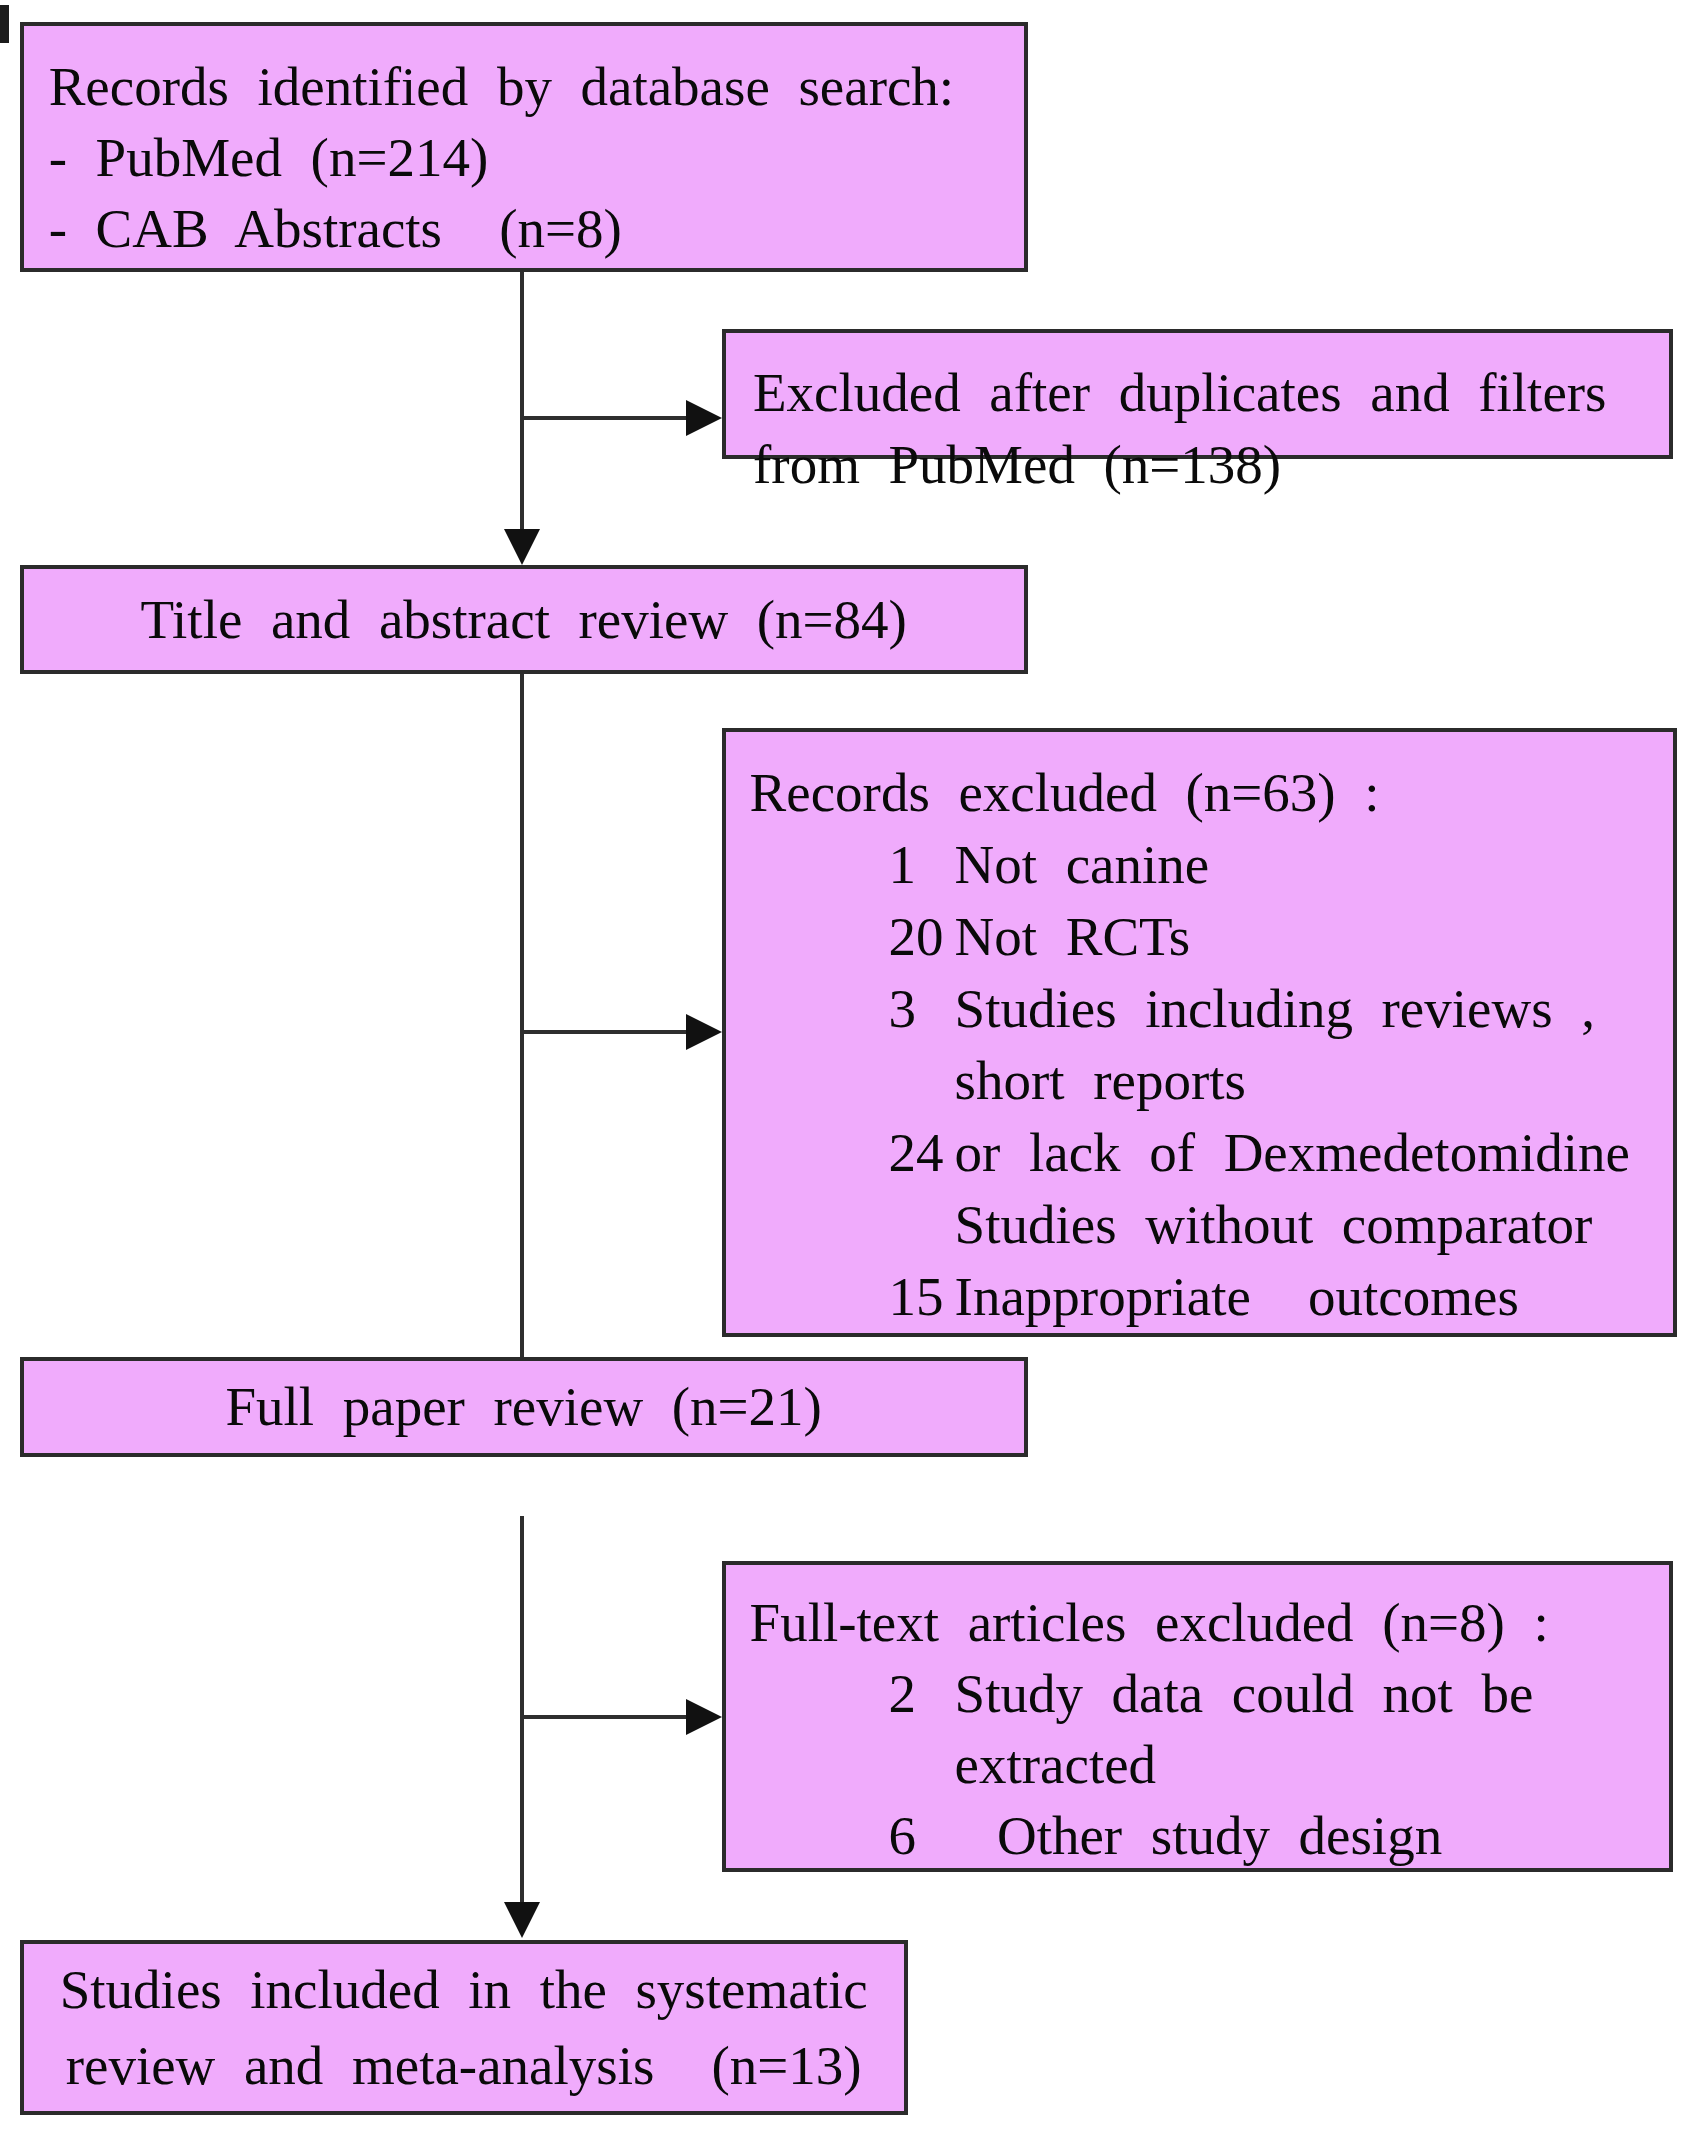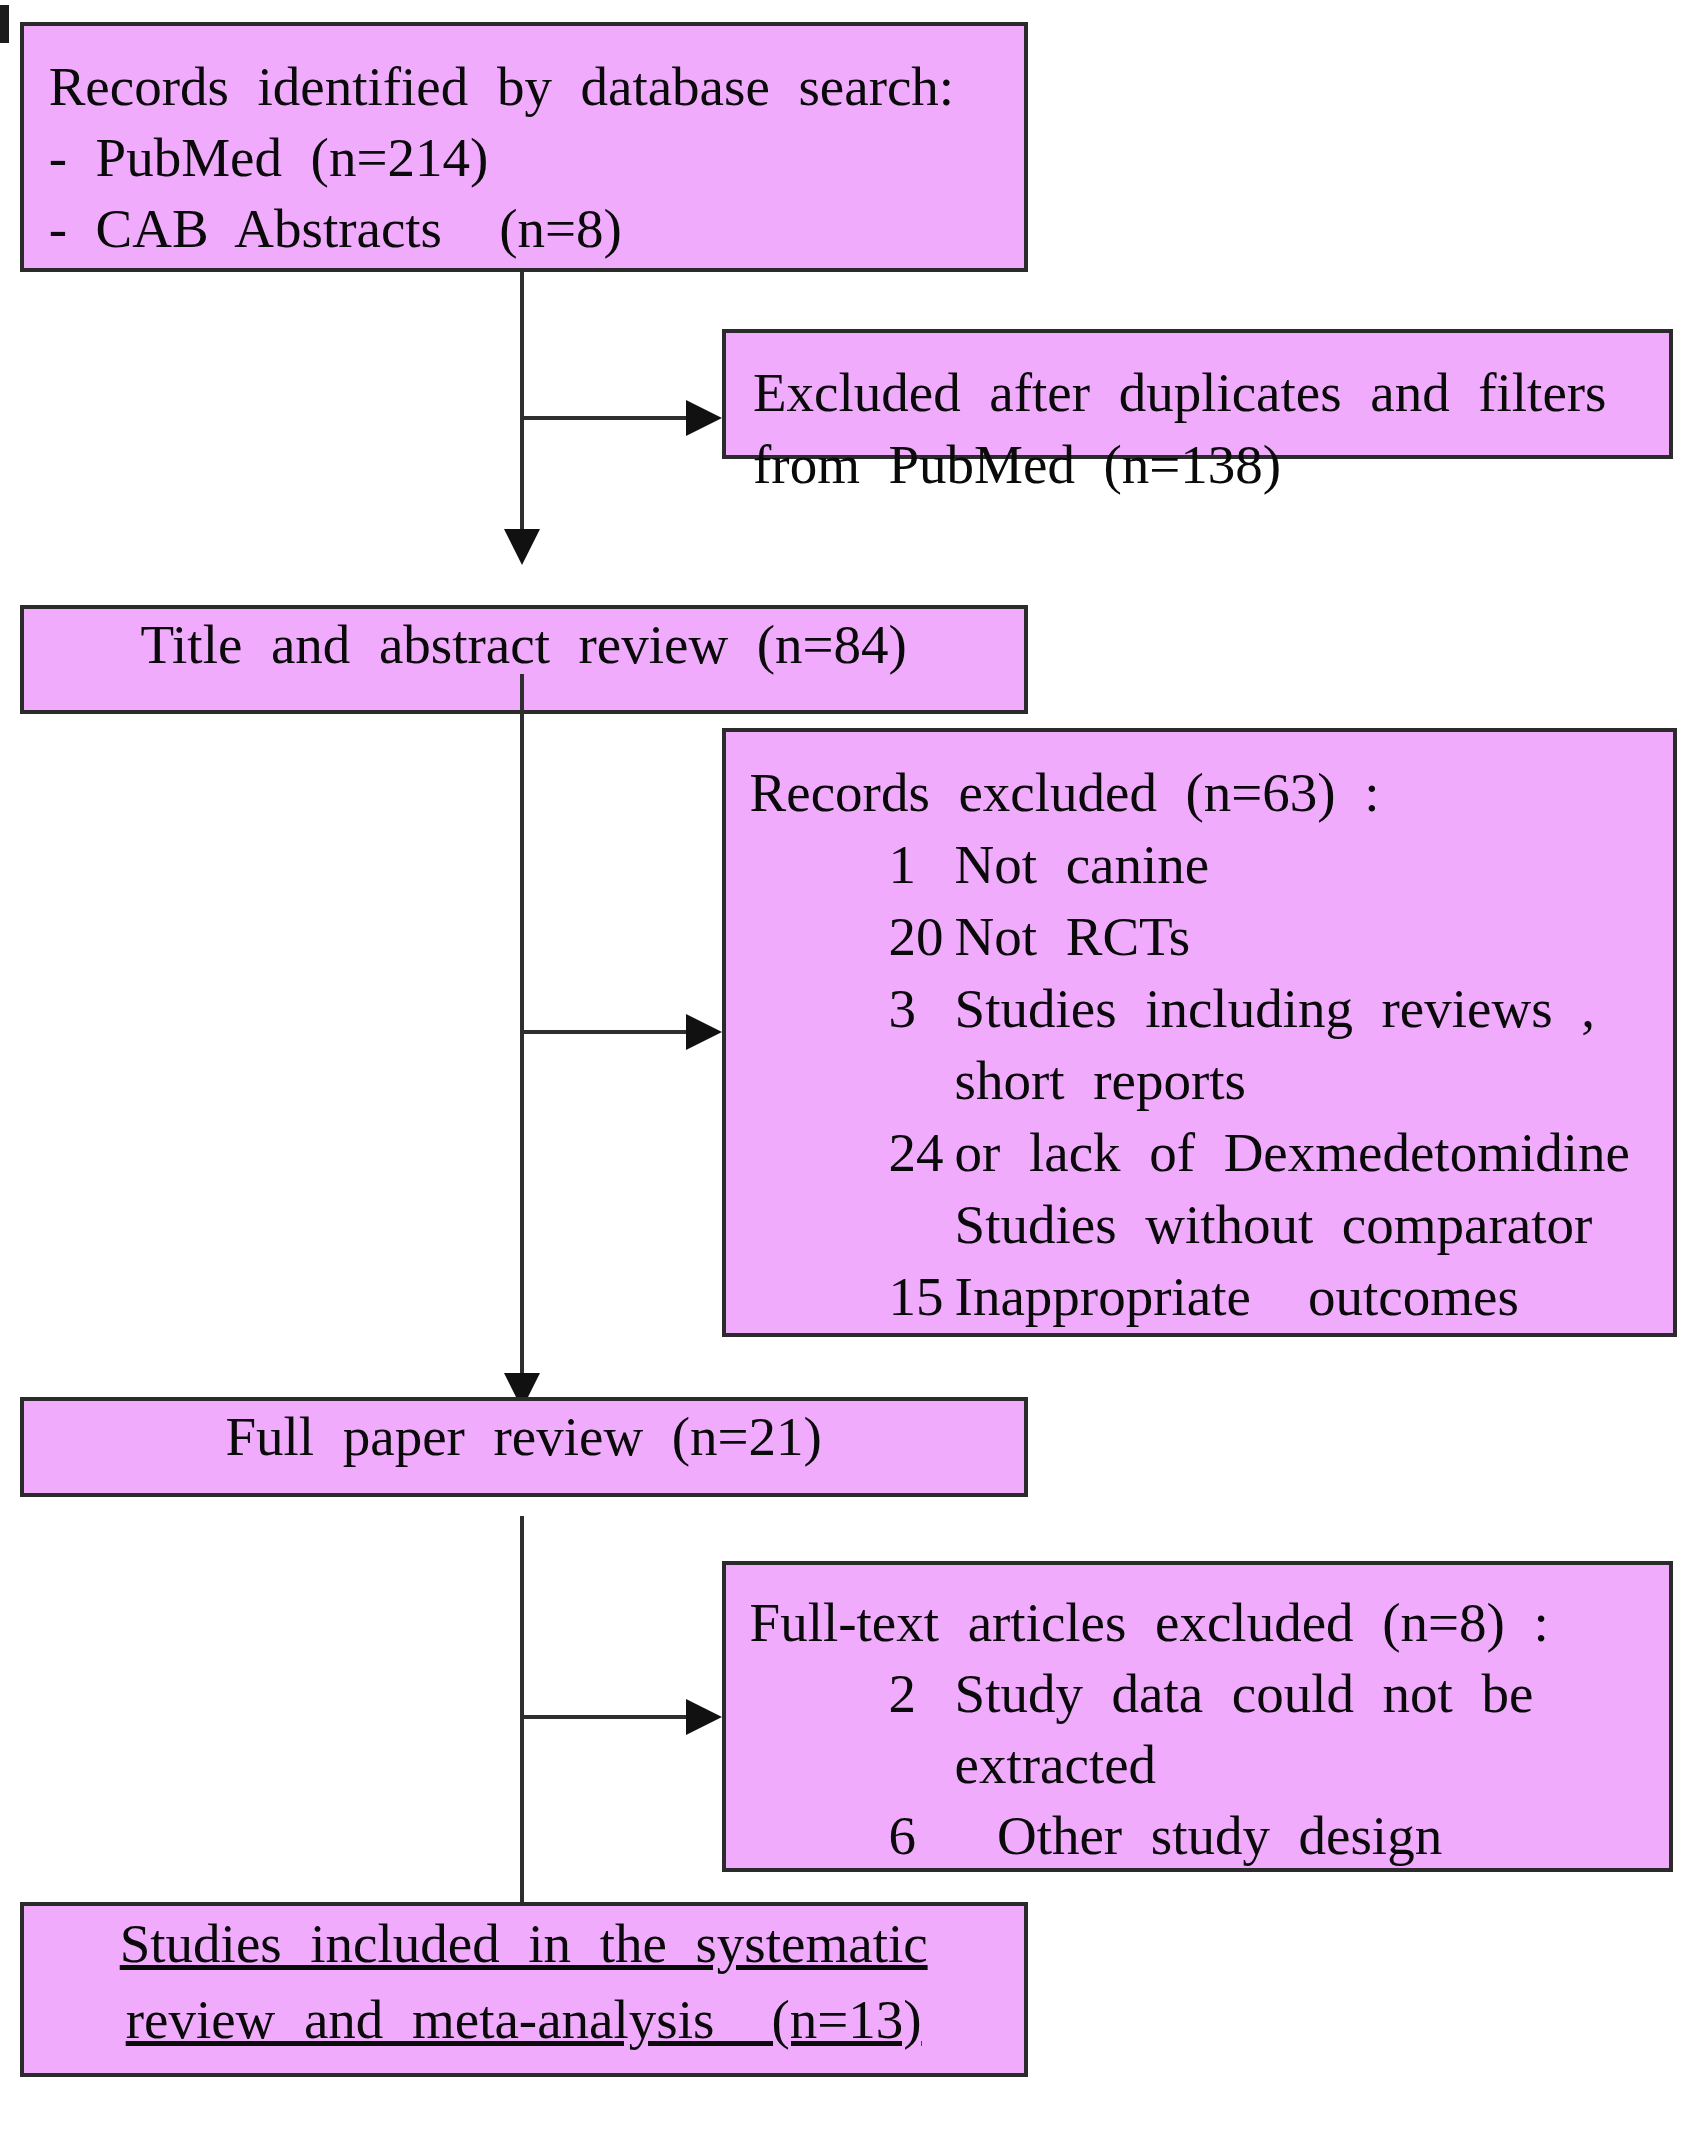--- a/index.html
+++ b/index.html
@@ -15,23 +15,22 @@
     box-sizing:border-box;
     background:#f0abfc;
     border:4.7px solid #2b2b2b;
     font-size:55px;
     line-height:72px;
     word-spacing:0.27em;
   }
   .line { white-space:pre; }
   .center-box {
     display:flex; flex-direction:column;
-    align-items:center; justify-content:flex-start;
+    align-items:center; justify-content:center;
     text-align:center;
-    margin-top:40px;
   }
   .item-row { display:flex; padding-left:139px; }
   .num { flex:none; width:66px; white-space:pre; }
   .reason { flex:1 1 auto; min-width:0; }
   .vline { position:absolute; width:3.9px; background:#2e2e2e; }
   .hline { position:absolute; height:3.9px; background:#2e2e2e; }
   .arrow-down {
     position:absolute; width:0; height:0;
     border-left:18px solid transparent;
     border-right:18px solid transparent;
@@ -45,21 +44,21 @@
   }
   .artifact { position:absolute; background:#1c1c1c; }
 
   
   #box-identification { left:19.7px;  top:22px;   width:1008px; height:250px; padding:25px 14px 0 25px; line-height:71px; }
   #box-excluded-dup   { left:722px; top:329px;  width:951px; height:130px; padding:23.6px 15.7px 0 27px; line-height:72px; }
   #box-title-abstract { left:19.7px;  top:565px;  width:1008px; height:109px; }
   #box-records-excl   { left:722px; top:728px;  width:955px; height:609px; padding:25px 14px 0 23.6px; }
   #box-full-paper     { left:19.7px;  top:1357px; width:1008px; height:100px; }
   #box-fulltext-excl  { left:722px; top:1561px; width:951px; height:311px; padding:22px 14px 0 23.6px; line-height:71px; }
-  #box-included       { left:19.7px;  top:1862px; width:1008px; height:175px; line-height:76px;text-decoration:underline; }
+  #box-included       { left:19.7px;  top:1940px; width:888px; height:175px; line-height:76px; }
 </style>
 </head>
 <body>
 
 <div id="stage">
 
   <div class="artifact" style="left:0; top:4.7px; width:8.7px; height:38px;"></div>
 
   <div class="box" id="box-identification">
     <div class="line">Records identified by database search:</div>

